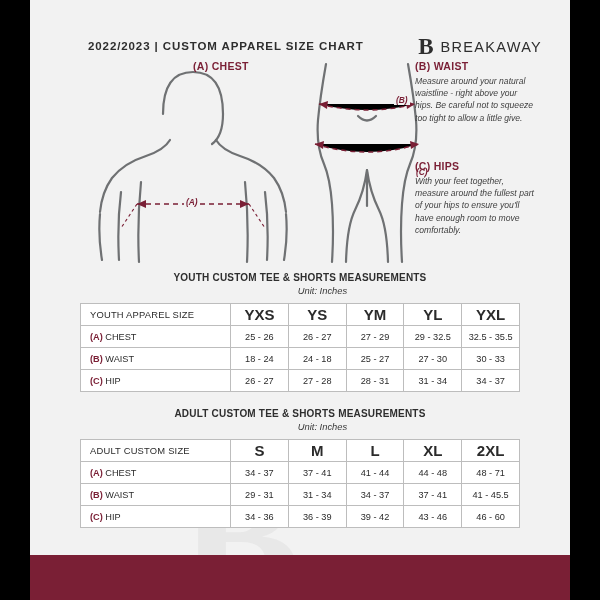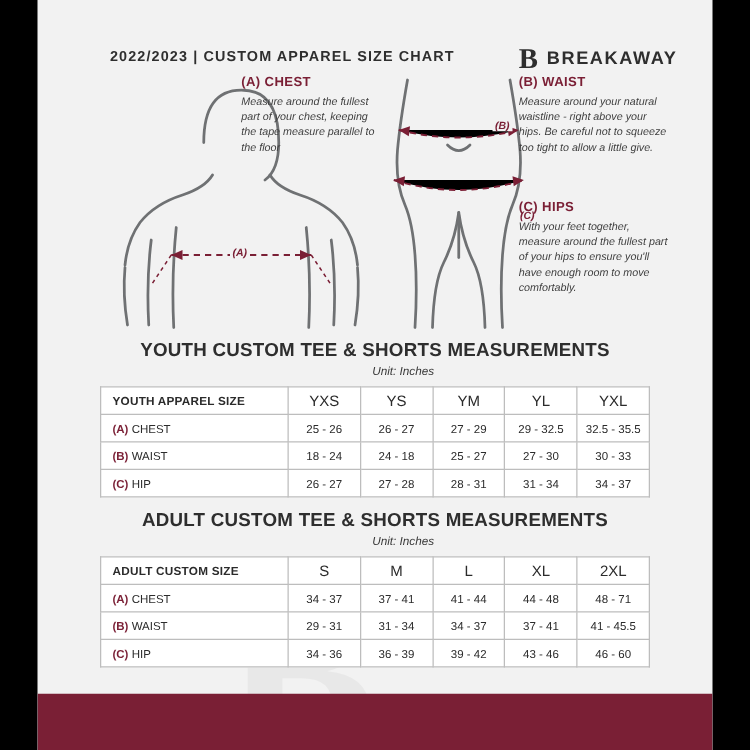--- a/index.html
+++ b/index.html
@@ -71,21 +71,21 @@
   }
   .brand-mark {
     font-family: "Liberation Serif", serif;
     font-size: 23px;
     font-weight: bold;
     color: #2e2e2e;
     line-height: 1;
   }
   .brand-name {
     font-size: 14.5px;
-    font-weight: bold;
+    font-weight: normal;
     letter-spacing: 1.3px;
     color: #2e2e2e;
   }
 
   
   .diagram {
     position: absolute;
     left: 0;
     top: 52px;
     width: 540px;
@@ -125,21 +125,21 @@
     padding: 0 2px;
   }
 
   
   .section {
     position: absolute;
     width: 540px;
     text-align: center;
   }
   .sec-title {
-    font-size: 15px;
+    font-size: 10px;
     font-weight: bold;
     color: #2e2e2e;
     letter-spacing: 0.2px;
   }
   .sec-sub {
     font-size: 9.4px;
     font-style: italic;
     color: #3a3a3a;
     margin-top: 2px;
     padding-left: 45px;
@@ -159,25 +159,25 @@
     text-align: center;
     padding: 0;
   }
   th.row-head, td.row-head {
     text-align: left;
     padding-left: 9px;
     width: 140px;
     font-weight: normal;
   }
   th {
+    font-weight: bold;
+    font-size: 15px;
+  }
+  th.row-head {
     font-weight: normal;
-    font-size: 12px;
-  }
-  th.row-head {
-    font-weight: bold;
     font-size: 9.4px;
     letter-spacing: 0.2px;
   }
   .tag {
     color: #7a1f35;
     font-weight: bold;
   }
   .youth { top: 272px; }
   .adult { top: 408px; }
 </style>
@@ -256,21 +256,20 @@
       <g fill="#7a1f35">
         <polygon points="13,84 22,81 21,89"></polygon>
         <polygon points="117,84 108,81 109,89"></polygon>
       </g>
     </svg>
     <div class="lbl" style="left:364px; top:43px;">(B)</div>
     <div class="lbl" style="left:384px; top:115px;">(C)</div>
 
     <div class="note note-chest">
       <div class="note-title">(A) CHEST</div>
-      <div class="note-body">Measure around the fullest part of your chest, keeping the tape measure parallel to the floor</div>
     </div>
 
     <div class="note note-waist">
       <div class="note-title">(B) WAIST</div>
       <div class="note-body">Measure around your natural waistline - right above your hips. Be careful not to squeeze too tight to allow a little give.</div>
     </div>
 
     <div class="note note-hips">
       <div class="note-title">(C) HIPS</div>
       <div class="note-body">With your feet together, measure around the fullest part of your hips to ensure you'll have enough room to move comfortably.</div>

